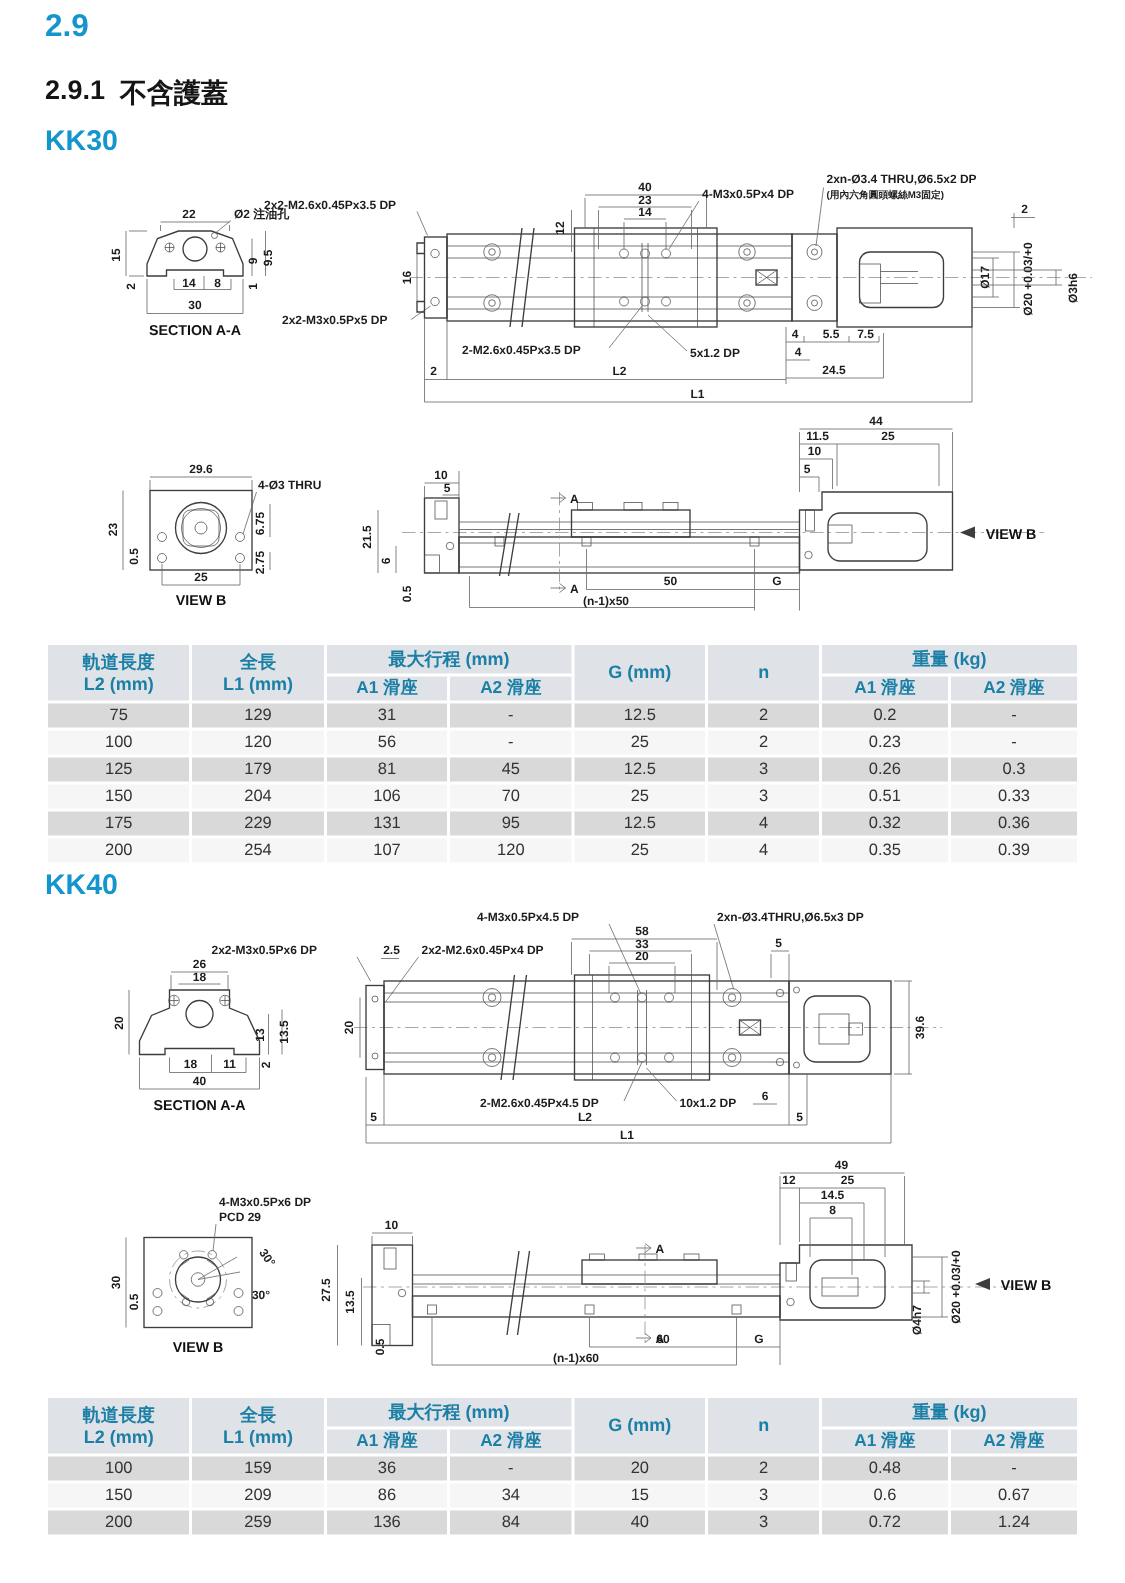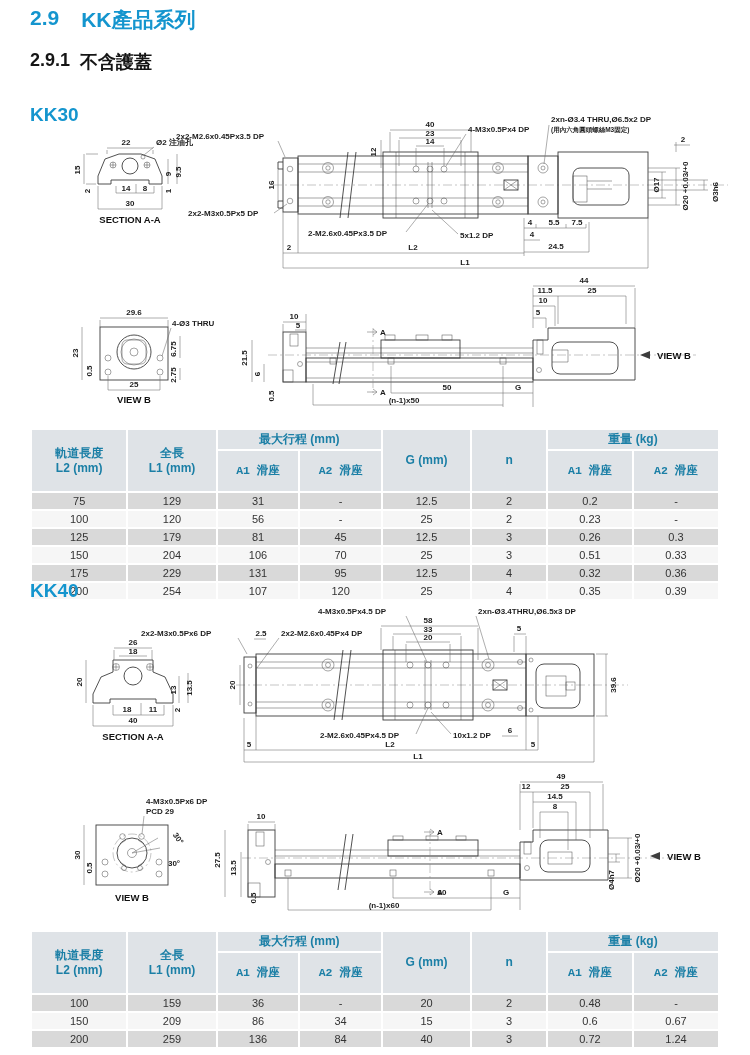--- a/index.html
+++ b/index.html
@@ -17,39 +17,38 @@
   .d{fill:none;stroke:#6a6a6a;stroke-width:0.55;}
   .cl{fill:none;stroke:#8a8a8a;stroke-width:0.5;stroke-dasharray:9 3 2 3;}
   .dt{font-family:"Liberation Sans",sans-serif;font-size:8px;font-weight:700;fill:#1c1c1c;text-anchor:middle;}
   .ds{font-family:"Liberation Sans",sans-serif;font-size:8px;font-weight:700;fill:#1c1c1c;text-anchor:start;}
   .dn{font-family:"Liberation Sans",sans-serif;font-size:6.5px;font-weight:700;fill:#1c1c1c;text-anchor:start;}
   .cap{font-family:"Liberation Sans",sans-serif;font-size:9.5px;font-weight:700;fill:#111;text-anchor:middle;}
   
   .spec{position:absolute;left:30px;width:690px;border-collapse:collapse;table-layout:fixed;}
   .spec th{background:#dfe3e7;color:#1b7fa6;font-size:12px;font-weight:700;padding:2px 0;
            border:2px solid #fff;line-height:1.25;}
-  .spec thead tr.subrow th{font-size:11.5px;padding:13px 0;font-family:Liberation Mono, monospace;}
+  .spec thead tr.subrow th{font-size:11.5px;padding:1px 0;}
   .spec td{font-size:11px;color:#333;text-align:center;padding:2px 0;border:2px solid #fff;}
   .spec tbody tr:nth-child(odd) td{background:#d9d9d9;}
   .spec tbody tr:nth-child(even) td{background:#f6f6f6;}
 </style>
 </head>
 <body>
 
 <div class="page">
 
   <div class="h-main">
     <span>2.9</span>
-    <span>KK產品系列</span>
   </div>
   <div class="h-sub">
     <span>2.9.1</span>
     <span>不含護蓋</span>
   </div>
-  <div class="h-model" style="top:84px;margin-top:20px;">KK30</div>
+  <div class="h-model" style="top:84px;">KK30</div>
 
   <svg class="draw" style="top:112px;" width="712" height="316" viewBox="0 0 712 316">
 
     <g>
       <path class="s" d="M70,64 L77,47 L91,42 L113,42 L127,47 L134,64 L134,72 L121,72 L121,68 L83,68 L83,72 L70,72 Z"></path>
       <circle class="s" cx="102" cy="54" r="8"></circle>
       <circle class="t" cx="85" cy="53" r="3"></circle>
         <circle class="t" cx="119" cy="53" r="3"></circle>
       <path class="t" d="M82,53 L88,53 M85,50 L85,56 M116,53 L122,53 M119,50 L119,56"></path>
       <circle class="t" cx="115" cy="45" r="2"></circle>

